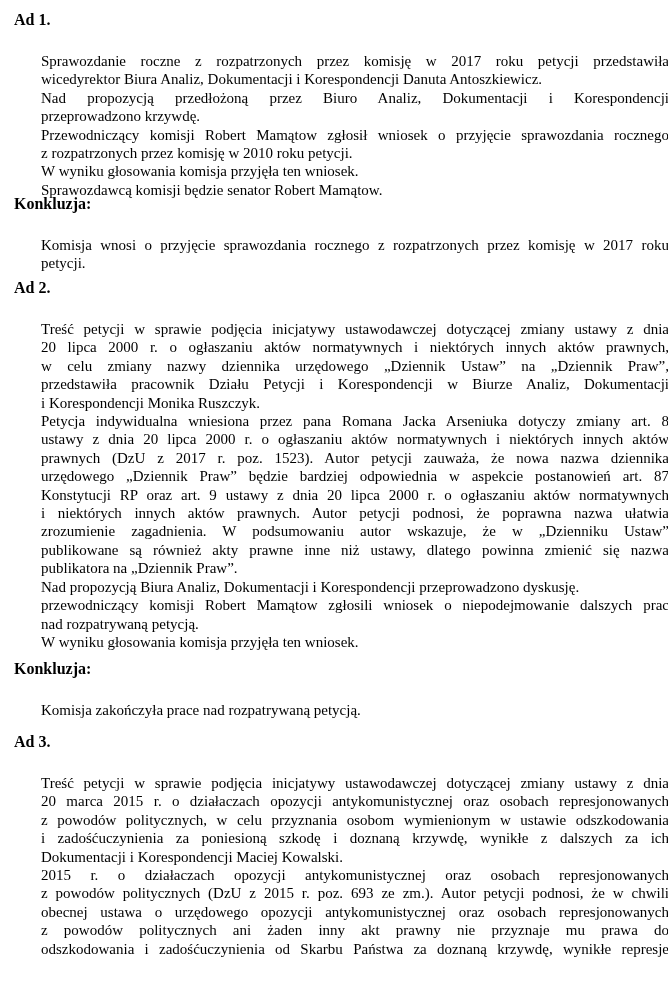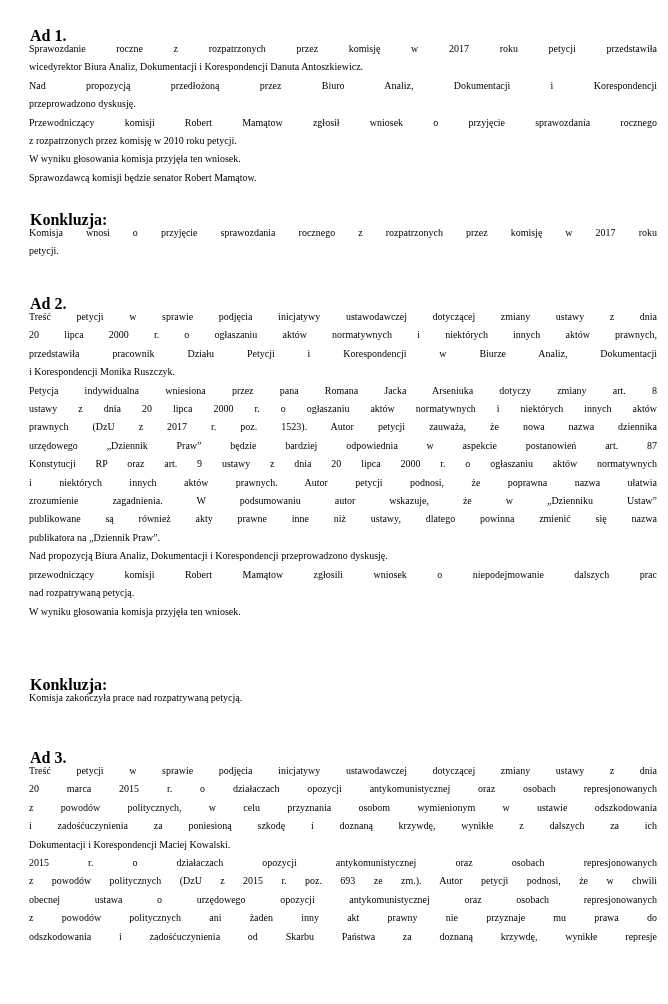--- a/index.html
+++ b/index.html
@@ -20,30 +20,30 @@
       left: 0;
       top: 0;
       width: 668px;
     }
     .heading {
       position: absolute;
       left: 14px;
       font-weight: bold;
       font-size: 16px;
       line-height: 19px;
-      margin: 16px;
+      margin: 0;
     }
     .para {
       position: absolute;
       left: 25px;
       width: 628px;
-      font-size: 10px;
+      font-size: 15px;
       line-height: 18.4px;
       text-align: justify;
-      margin: 4px;
+      margin: 16px;
     }
     .para .line {
       display: block;
       text-align: justify;
       text-align-last: justify;
       white-space: nowrap;
       overflow: visible;
     }
     .para .line.last {
       text-align-last: left;
@@ -52,36 +52,37 @@
 </head>
 <body>
 
 <div class="page">
 
   <div class="heading" style="top:10px">Ad 1.</div>
   <div class="para" style="top:36px">
     <span class="line">Sprawozdanie roczne z rozpatrzonych przez komisję w 2017 roku petycji przedstawiła</span>
     <span class="line last">wicedyrektor Biura Analiz, Dokumentacji i Korespondencji Danuta Antoszkiewicz.</span>
     <span class="line">Nad propozycją przedłożoną przez Biuro Analiz, Dokumentacji i Korespondencji</span>
-    <span class="line last">przeprowadzono dyskusję.</span>
+    <span class="line last">przeprowadzono krzywdę.</span>
     <span class="line">Przewodniczący komisji Robert Mamątow zgłosił wniosek o przyjęcie sprawozdania rocznego</span>
     <span class="line last">z rozpatrzonych przez komisję w 2010 roku petycji.</span>
     <span class="line last">W wyniku głosowania komisja przyjęła ten wniosek.</span>
     <span class="line last">Sprawozdawcą komisji będzie senator Robert Mamątow.</span>
   </div>
   <div class="heading" style="top:194px">Konkluzja:</div>
   <div class="para" style="top:220px">
     <span class="line">Komisja wnosi o przyjęcie sprawozdania rocznego z rozpatrzonych przez komisję w 2017 roku</span>
     <span class="line last">petycji.</span>
   </div>
 
   <div class="heading" style="top:278px">Ad 2.</div>
   <div class="para" style="top:304px">
     <span class="line">Treść petycji w sprawie podjęcia inicjatywy ustawodawczej dotyczącej zmiany ustawy z dnia</span>
     <span class="line">20 lipca 2000 r. o ogłaszaniu aktów normatywnych i niektórych innych aktów prawnych,</span>
+    <span class="line">w celu zmiany nazwy dziennika urzędowego „Dziennik Ustaw” na „Dziennik Praw”,</span>
     <span class="line">przedstawiła pracownik Działu Petycji i Korespondencji w Biurze Analiz, Dokumentacji</span>
     <span class="line last">i Korespondencji Monika Ruszczyk.</span>
     <span class="line">Petycja indywidualna wniesiona przez pana Romana Jacka Arseniuka dotyczy zmiany art. 8</span>
     <span class="line">ustawy z dnia 20 lipca 2000 r. o ogłaszaniu aktów normatywnych i niektórych innych aktów</span>
     <span class="line">prawnych (DzU z 2017 r. poz. 1523). Autor petycji zauważa, że nowa nazwa dziennika</span>
     <span class="line">urzędowego „Dziennik Praw” będzie bardziej odpowiednia w aspekcie postanowień art. 87</span>
     <span class="line">Konstytucji RP oraz art. 9 ustawy z dnia 20 lipca 2000 r. o ogłaszaniu aktów normatywnych</span>
     <span class="line">i niektórych innych aktów prawnych. Autor petycji podnosi, że poprawna nazwa ułatwia</span>
     <span class="line">zrozumienie zagadnienia. W podsumowaniu autor wskazuje, że w „Dzienniku Ustaw”</span>
     <span class="line">publikowane są również akty prawne inne niż ustawy, dlatego powinna zmienić się nazwa</span>

